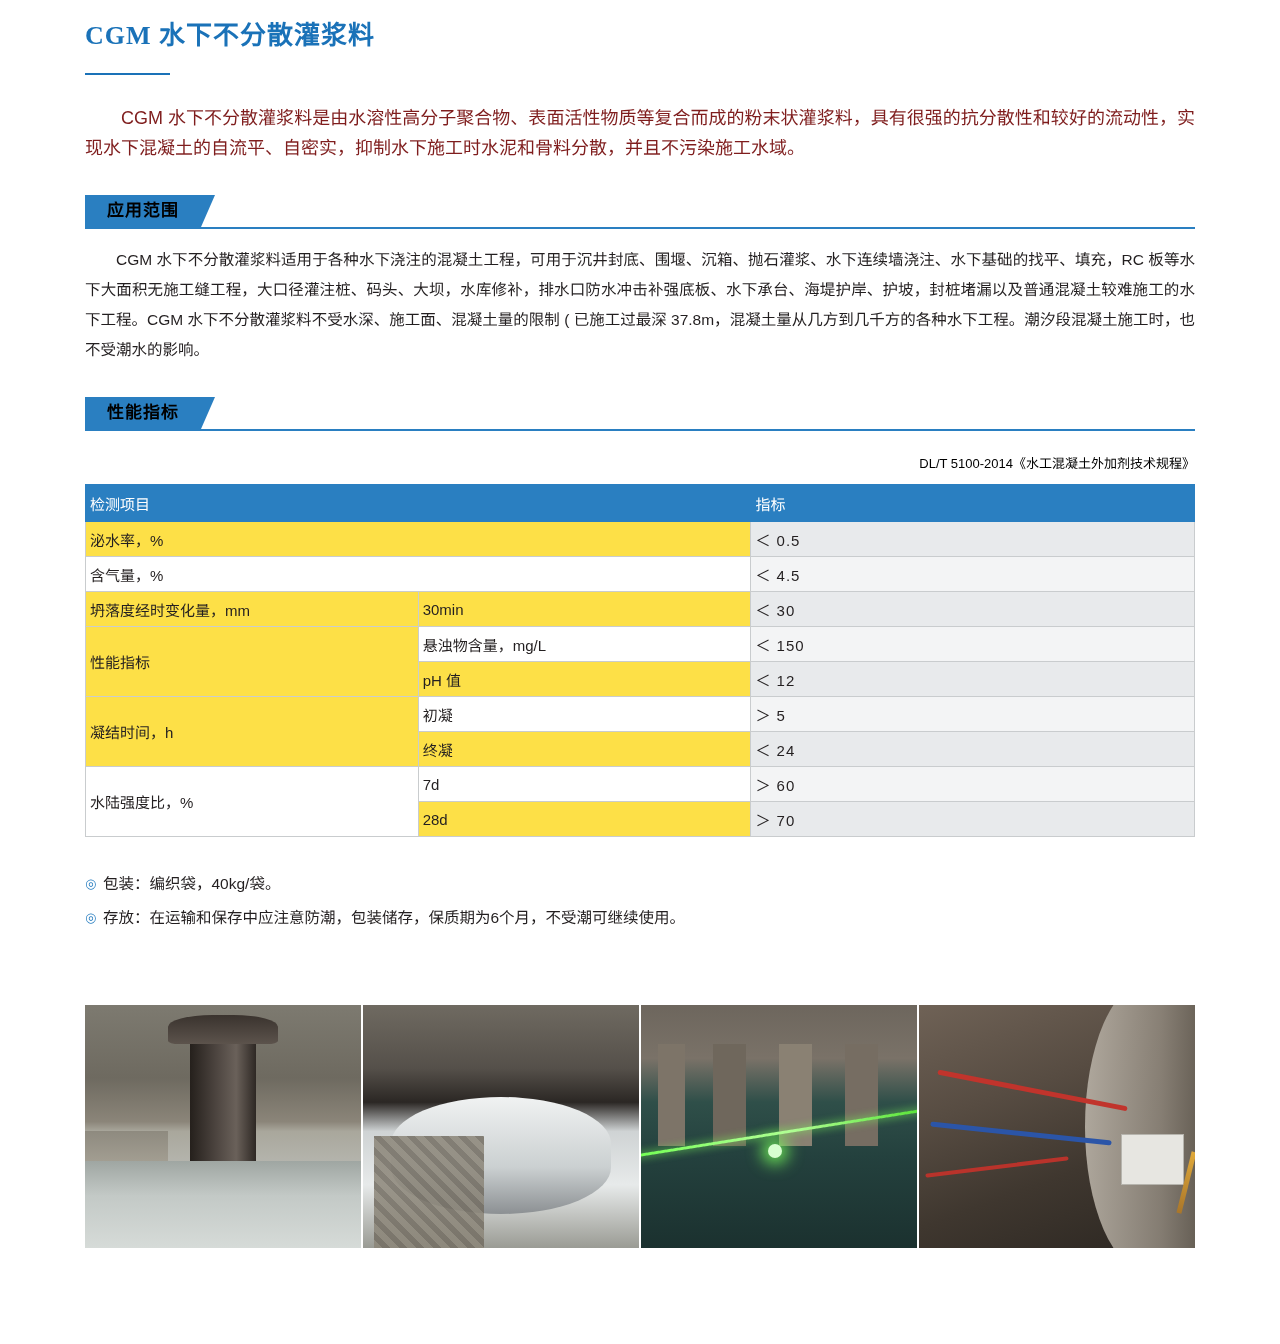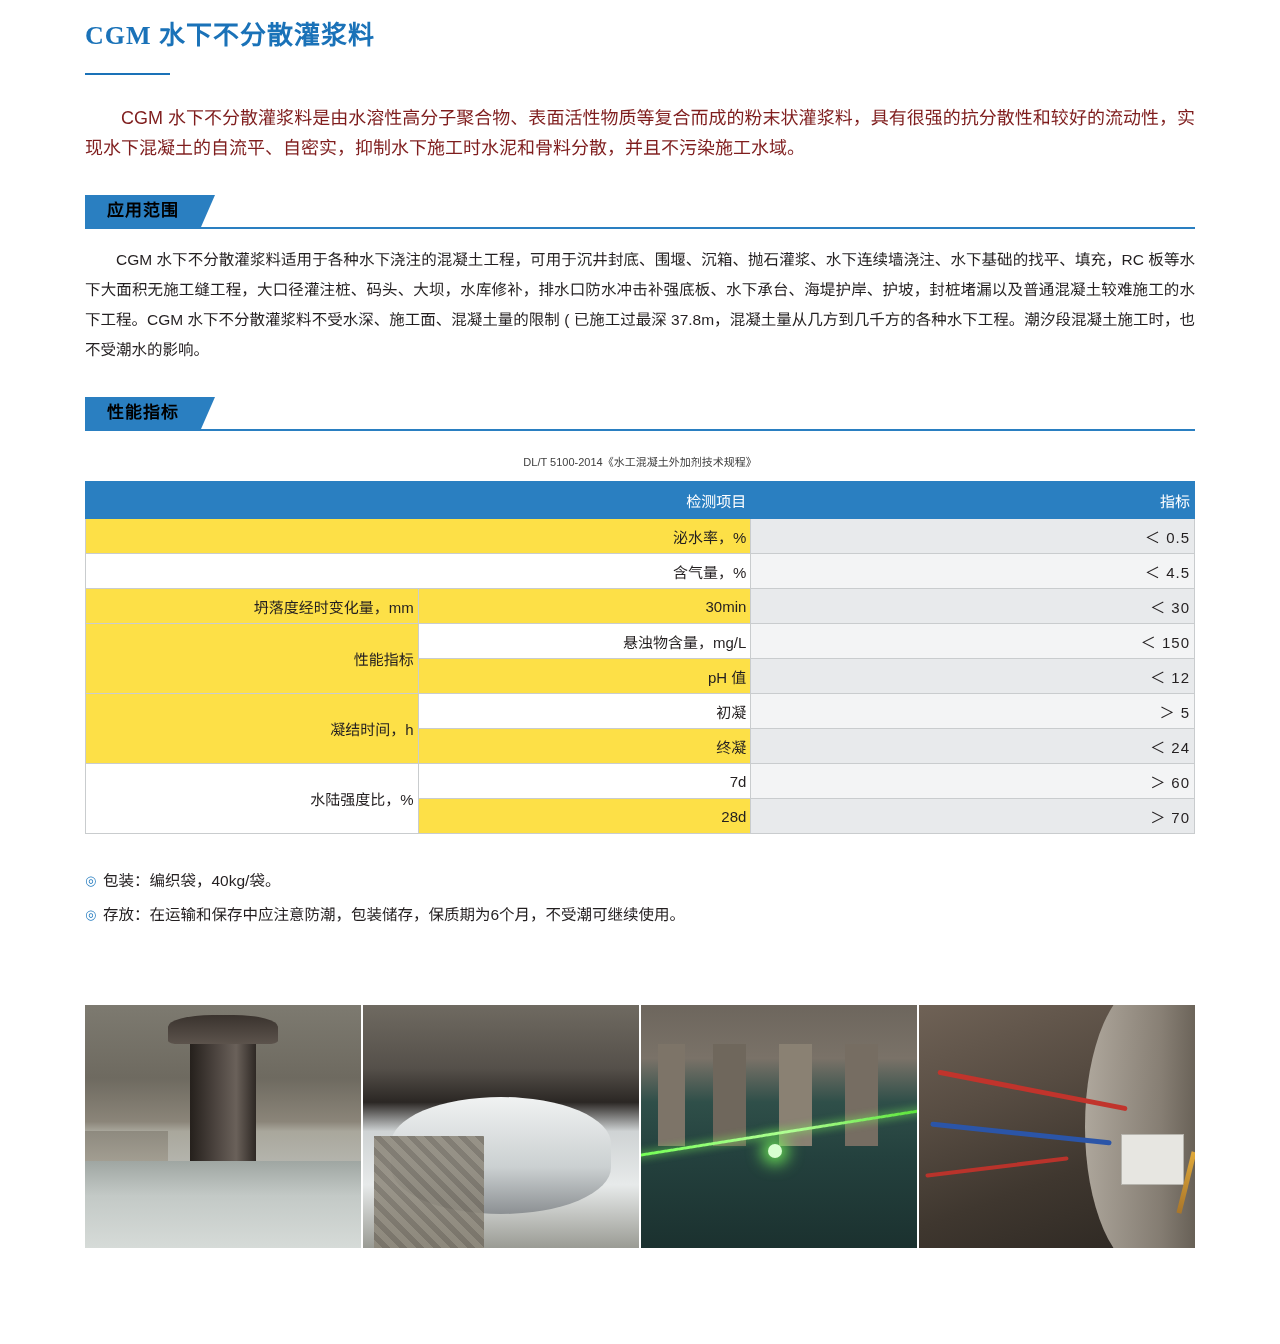--- a/index.html
+++ b/index.html
@@ -98,36 +98,36 @@
     line-height: 30px;
     text-align: justify;
     color: #231f20;
   }
   .section-body.indent {
     text-indent: 2em;
   }
 
   
   .std-caption {
-    text-align: center;
-    font-size: 11px;
+    text-align: right;
+    font-size: 13px;
     margin-top: 22px;
     margin-bottom: 12px;
-    color: #404040;
+    color: #000000;
   }
 
   
   table.perf {
     width: 100%;
     border-collapse: collapse;
     font-size: 15px;
   }
   table.perf th, table.perf td {
     border: 1px solid #c9ccce;
-    text-align: right;
+    text-align: left;
     height: 30px;
     padding: 2px 4px;
     color: #231f20;
   }
   table.perf thead th {
     background: #2a7fc1;
     color: #ffffff;
     font-weight: normal;
     height: 32px;
     border: 1px solid #2a7fc1;

